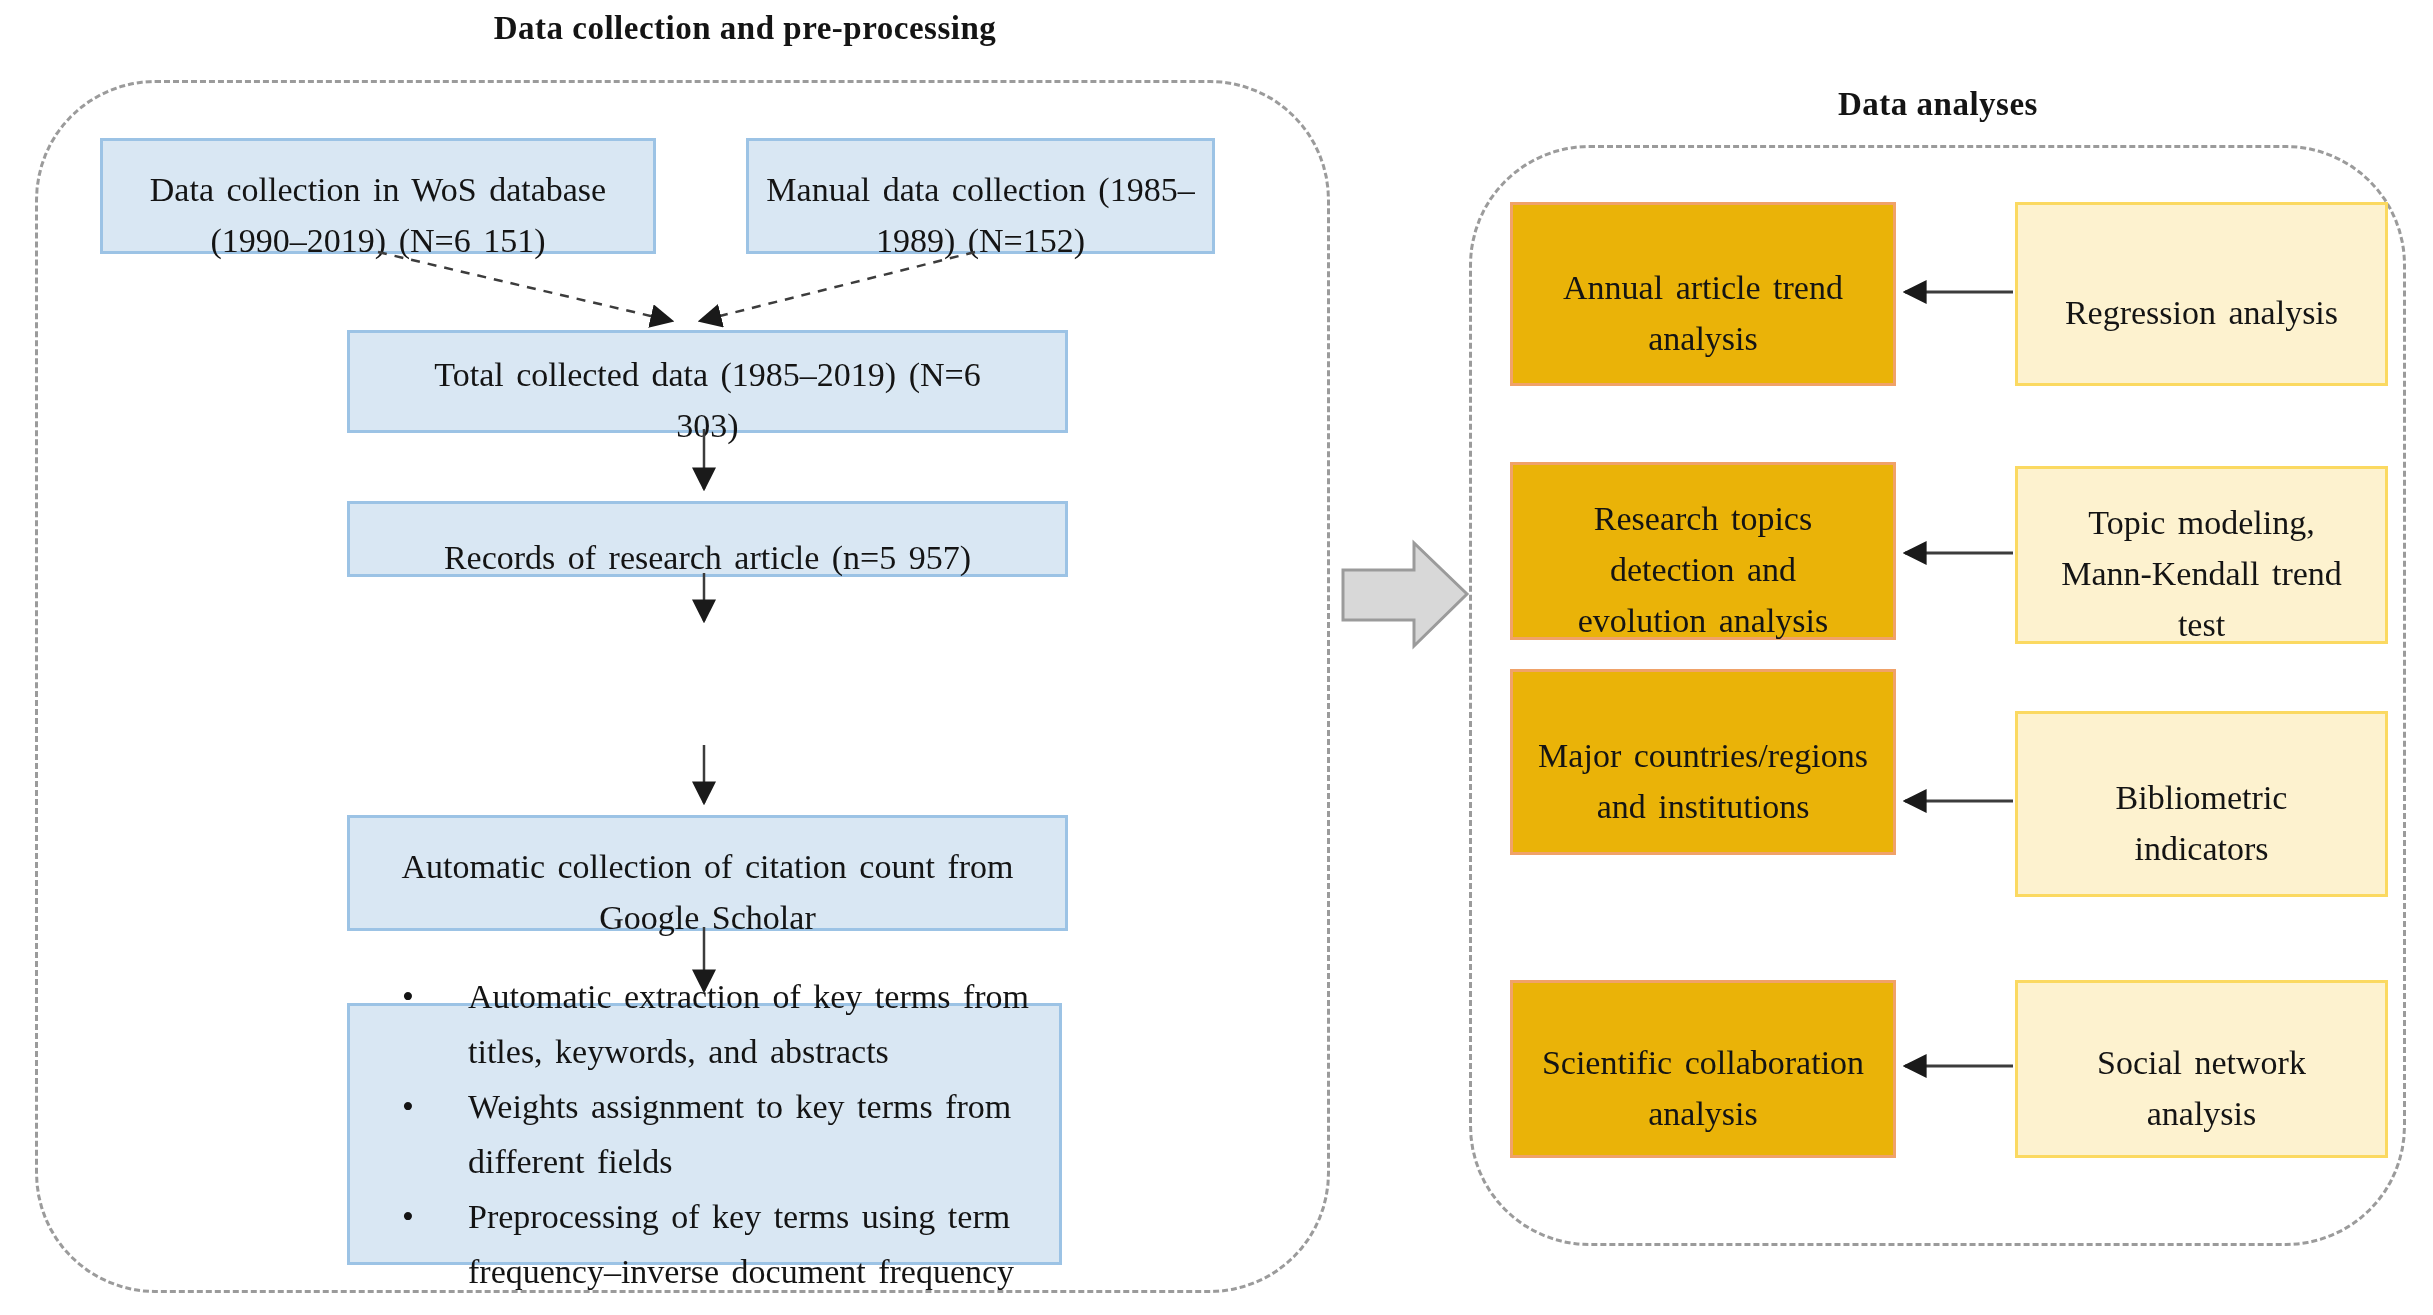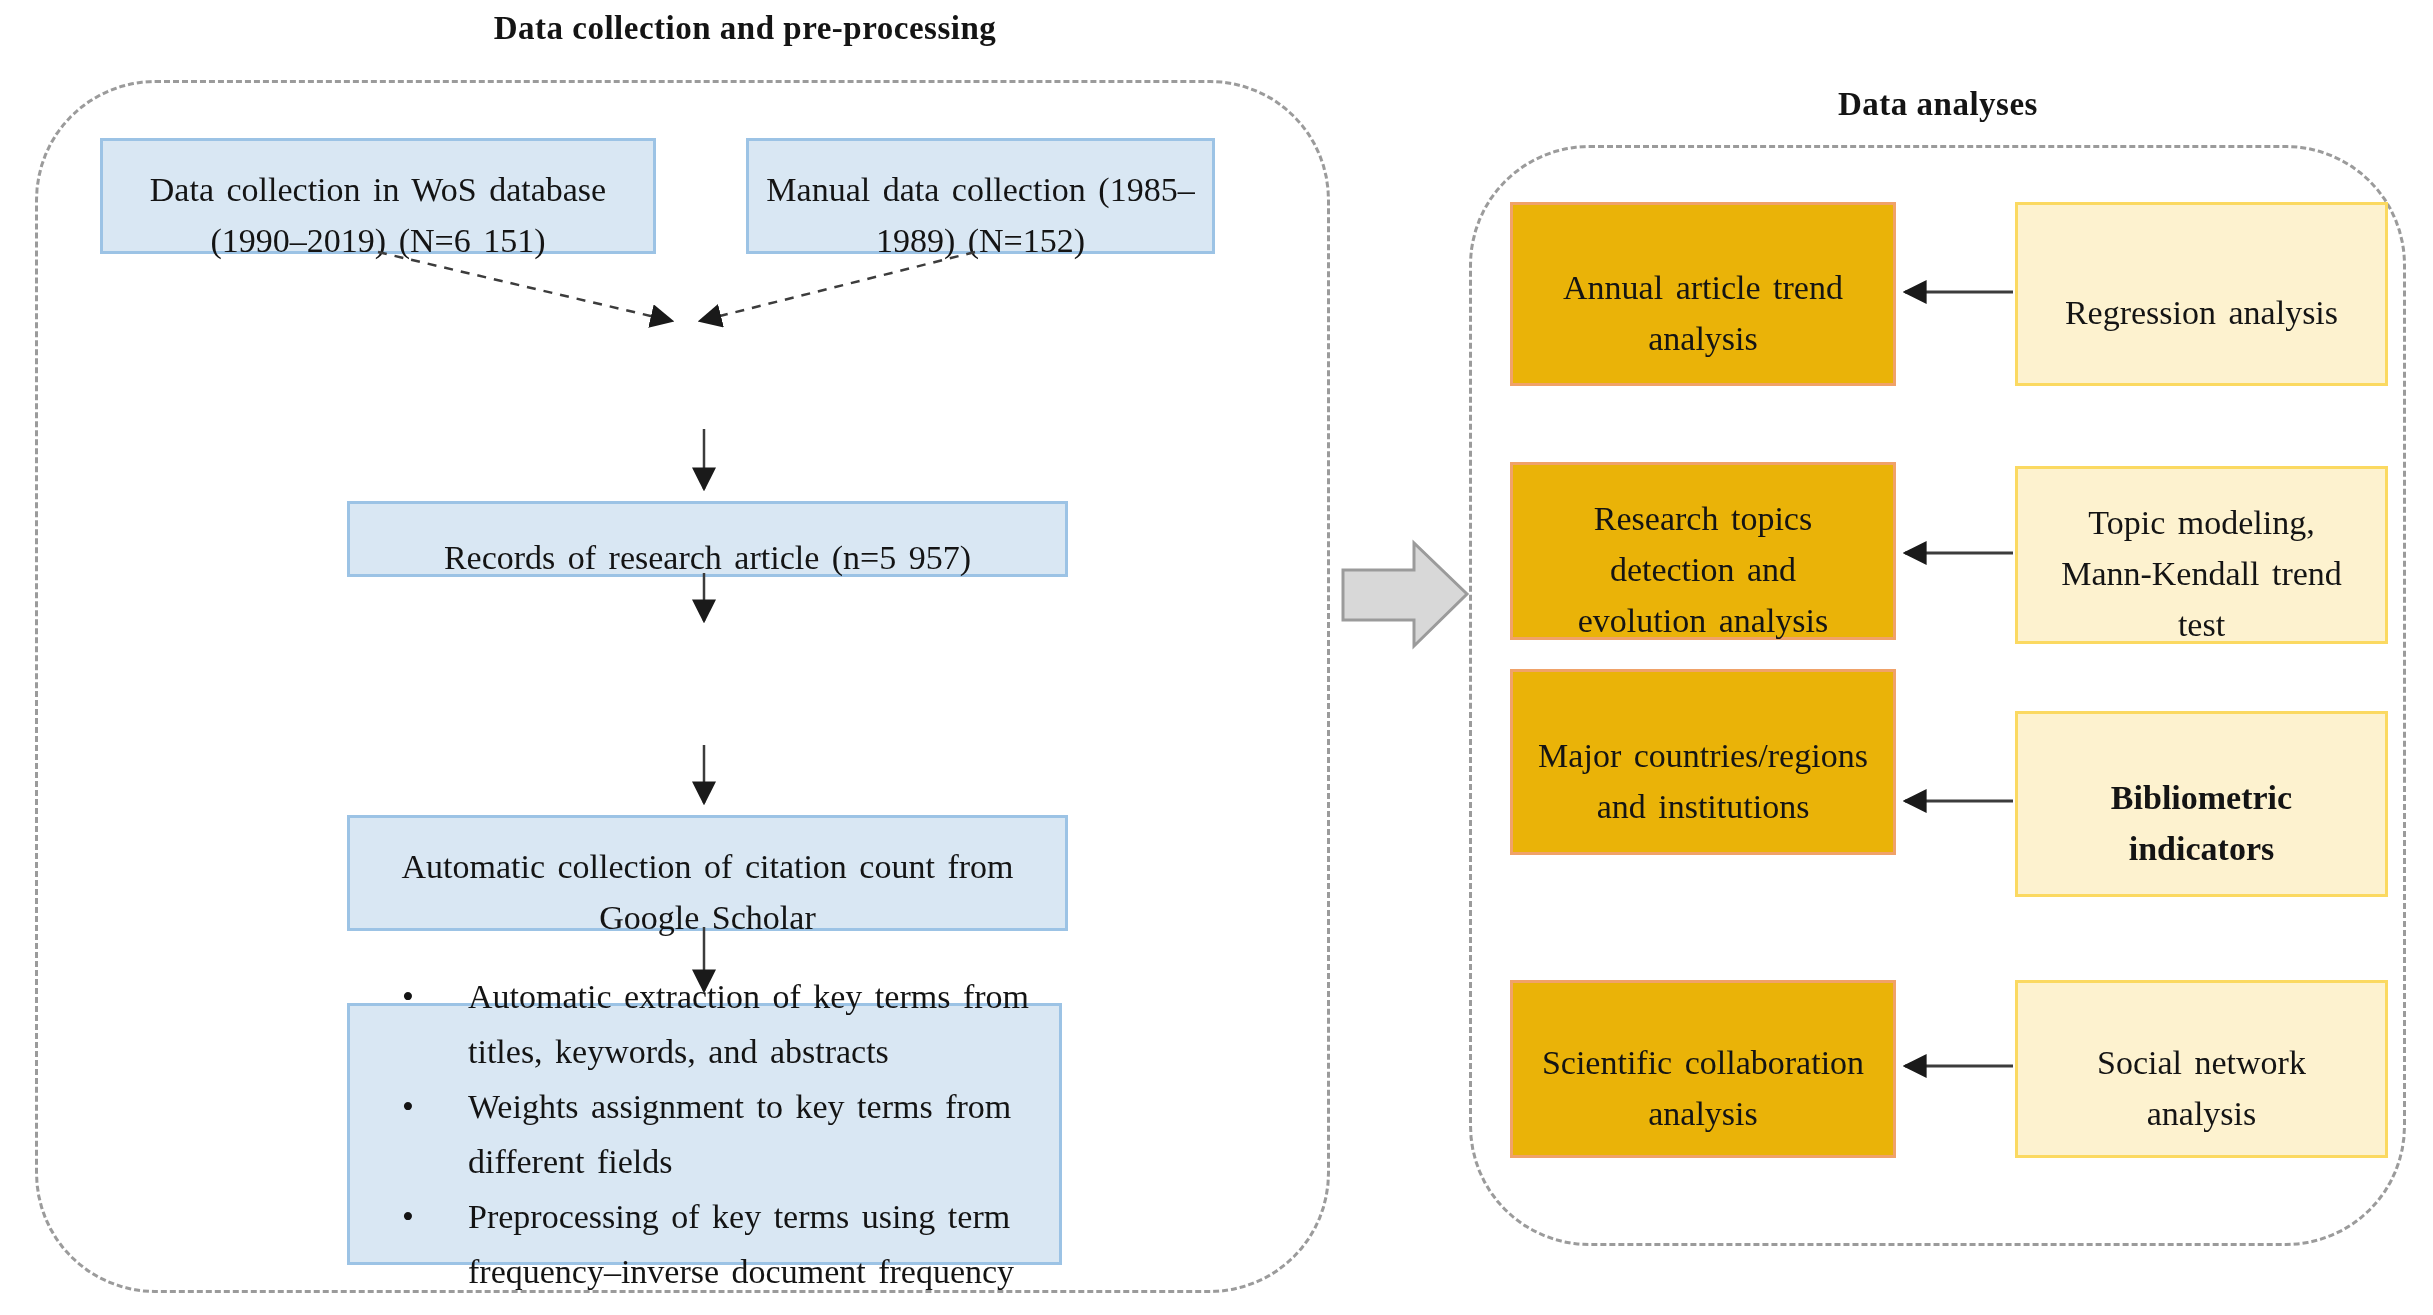--- a/index.html
+++ b/index.html
@@ -43,20 +43,23 @@
   <div class="panel" style="left:35px;top:80px;width:1289px;height:1207px;"></div>
 
   <div class="box blue" style="left:100px;top:138px;width:550px;height:110px;">
     <span class="txt" style="max-width:520px;">Data collection in WoS database (1990–2019) (N=6 151)</span>
   </div>
 
   <div class="box blue" style="left:746px;top:138px;width:463px;height:110px;">
     <span class="txt" style="max-width:445px;">Manual data collection (1985–1989) (N=152)</span>
   </div>
 
+  <div class="box blue" style="left:347px;top:330px;width:715px;height:97px;">
+    <span class="txt" style="max-width:560px;">Total collected data (1985–2019) (N=6 303)</span>
+  </div>
 
   <div class="box blue" style="left:347px;top:501px;width:715px;height:70px;">
     <span class="txt" style="max-width:660px;">Records of research article (n=5 957)</span>
   </div>
 
 
   <div class="box blue" style="left:347px;top:815px;width:715px;height:110px;">
     <span class="txt" style="max-width:660px;">Automatic collection of citation count from Google Scholar</span>
   </div>
 
@@ -89,21 +92,21 @@
   <div class="box orange" style="left:1510px;top:462px;width:380px;height:172px;">
     <span class="txt" style="max-width:315px;">Research topics detection and evolution analysis</span>
   </div>
   <div class="box yellow" style="left:2015px;top:466px;width:367px;height:172px;">
     <span class="txt" style="max-width:305px;">Topic modeling, Mann-Kendall trend test</span>
   </div>
 
   <div class="box orange" style="left:1510px;top:669px;width:380px;height:180px;text-align:center;">
     <span class="txt" style="max-width:335px;">Major countries/regions and institutions</span>
   </div>
-  <div class="box yellow" style="left:2015px;top:711px;width:367px;height:180px;font-weight:bold;">
+  <div class="box yellow" style="left:2015px;top:711px;width:367px;height:180px;">
     <span class="txt" style="max-width:240px;">Bibliometric indicators</span>
   </div>
 
   <div class="box orange" style="left:1510px;top:980px;width:380px;height:172px;">
     <span class="txt" style="max-width:350px;">Scientific collaboration analysis</span>
   </div>
   <div class="box yellow" style="left:2015px;top:980px;width:367px;height:172px;">
     <span class="txt" style="max-width:235px;">Social network analysis</span>
   </div>
 

